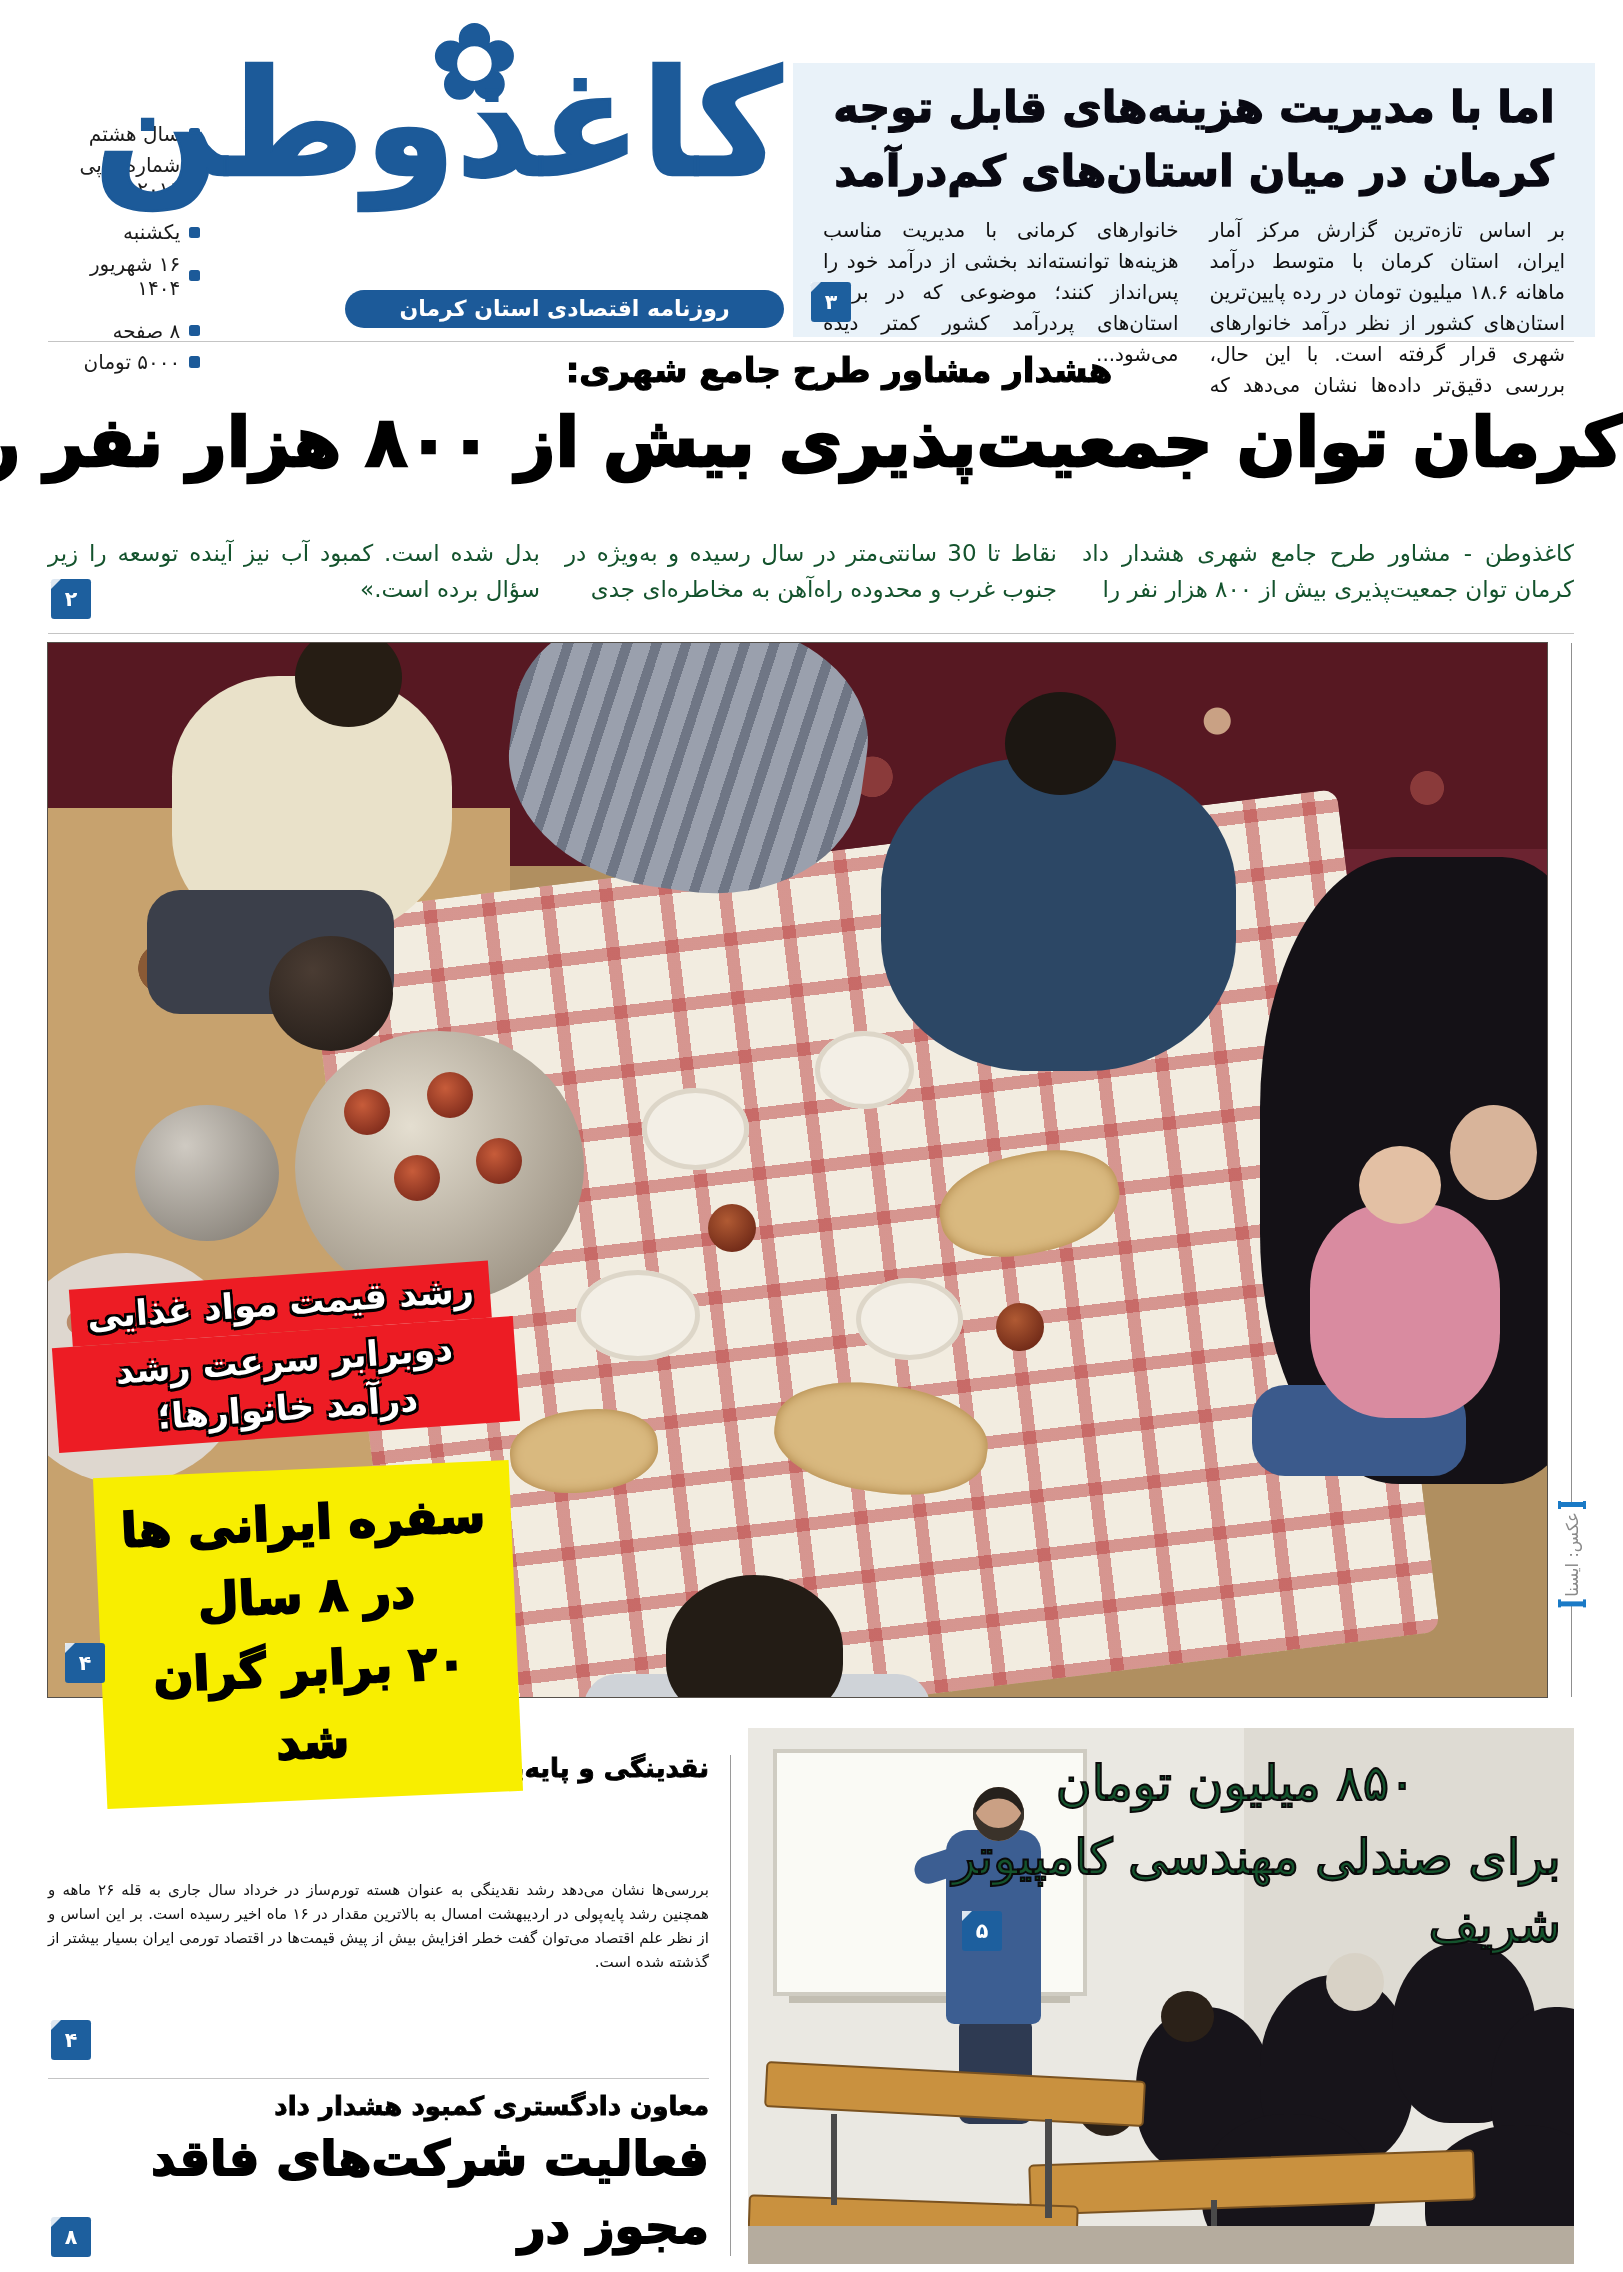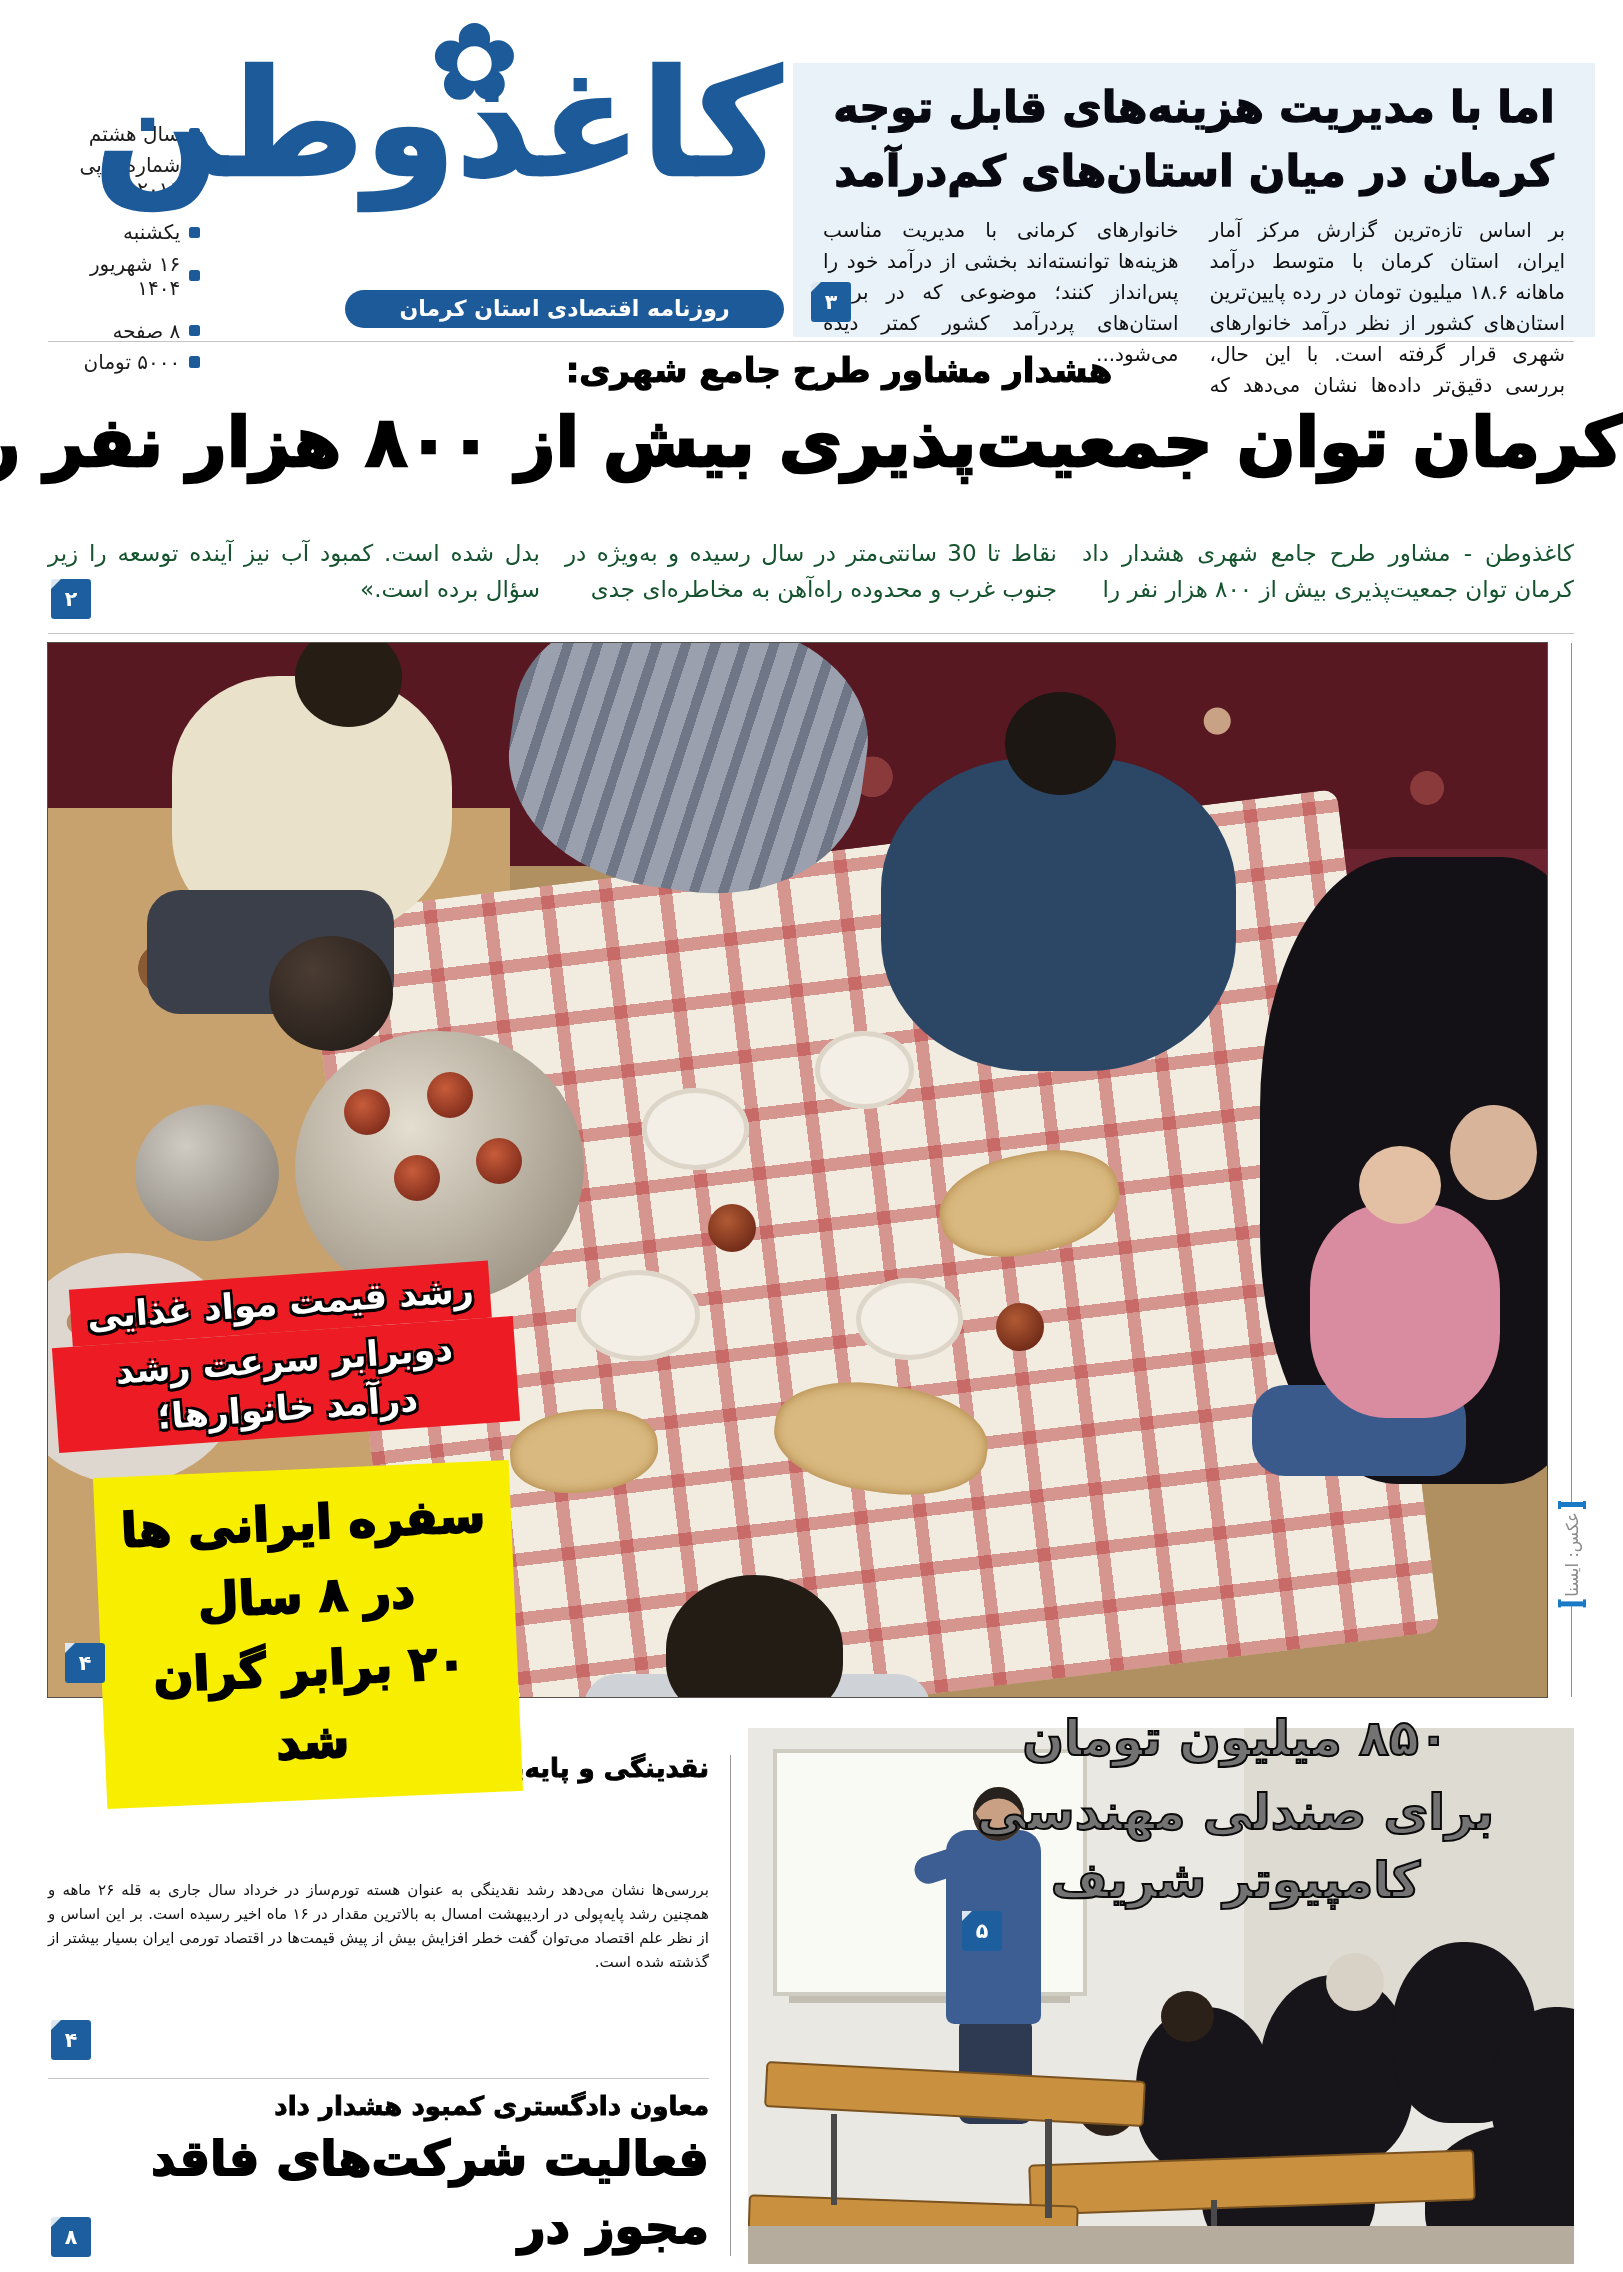--- a/index.html
+++ b/index.html
@@ -129,23 +129,23 @@
   .cp-teacher-head { left:27.2%; top:11%; width:51px; height:54px; border-radius:50%; background:#caa084; box-shadow:inset 0 -13px 0 #3a322a, inset 0 11.5px 0 #26211c; }
   .cp-teacher-legs { left:25.5%; top:54%; width:73px; height:107px; border-radius:10px; background:#2e3a52; }
   .cp-student { border-radius:48% 48% 40% 40%; background:#17141a; }
   .cp-head-hair { border-radius:50%; background:#2b2118; }
   .cp-scarf { border-radius:50%; background:#d8d2c6; }
   .cp-desk { background:#c9913f; border:2.5px solid #7a5220; border-radius:5px; }
   .cp-leg { width:6.6px; background:#4a4a4a; }
   .cp-floor { left:0; bottom:0; width:100%; height:7%; background:#b5ac9e; }
 
   
-  .sharif-headline { position:absolute; left:911px; top:1705px; width:651px; text-align:center; font-weight:bold; color:#737373; z-index:4; }
+  .sharif-headline { position:absolute; left:911px; top:1750px; width:651px; text-align:center; font-weight:normal; color:#14532d; z-index:4; }
   .sharif-l1 { font-size:49px; letter-spacing:-1.6px; -webkit-text-stroke:2px #0a0a0a; line-height:1.4; }
-  .sharif-l2 { font-size:49px; letter-spacing:-1.6px; -webkit-text-stroke:2px #0a0a0a; line-height:1.4; margin-top:5px; }
+  .sharif-l2 { font-size:49px; letter-spacing:-1.6px; -webkit-text-stroke:2px #0a0a0a; line-height:1.4; margin-top:5px;text-align:right; }
   .badge-sharif { left:963px; top:1911px; z-index:5; }
 </style>
 </head>
 <body>
 
 <div class="page">
 
   <div class="info-col">
     <div class="info-item">
         <span class="sq"></span>

